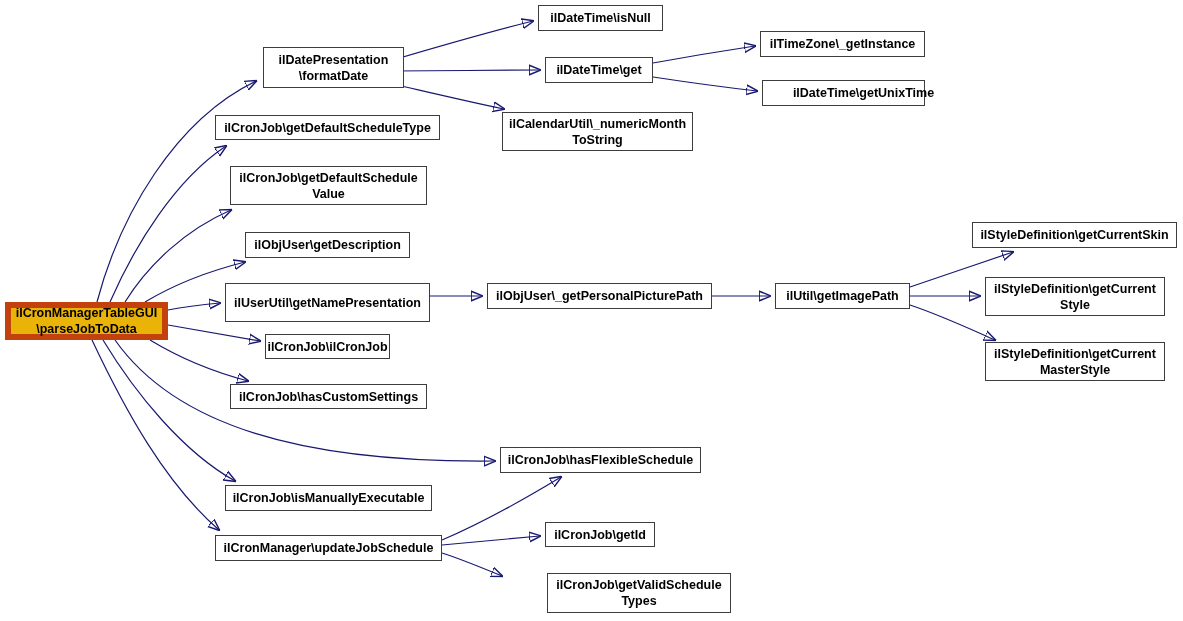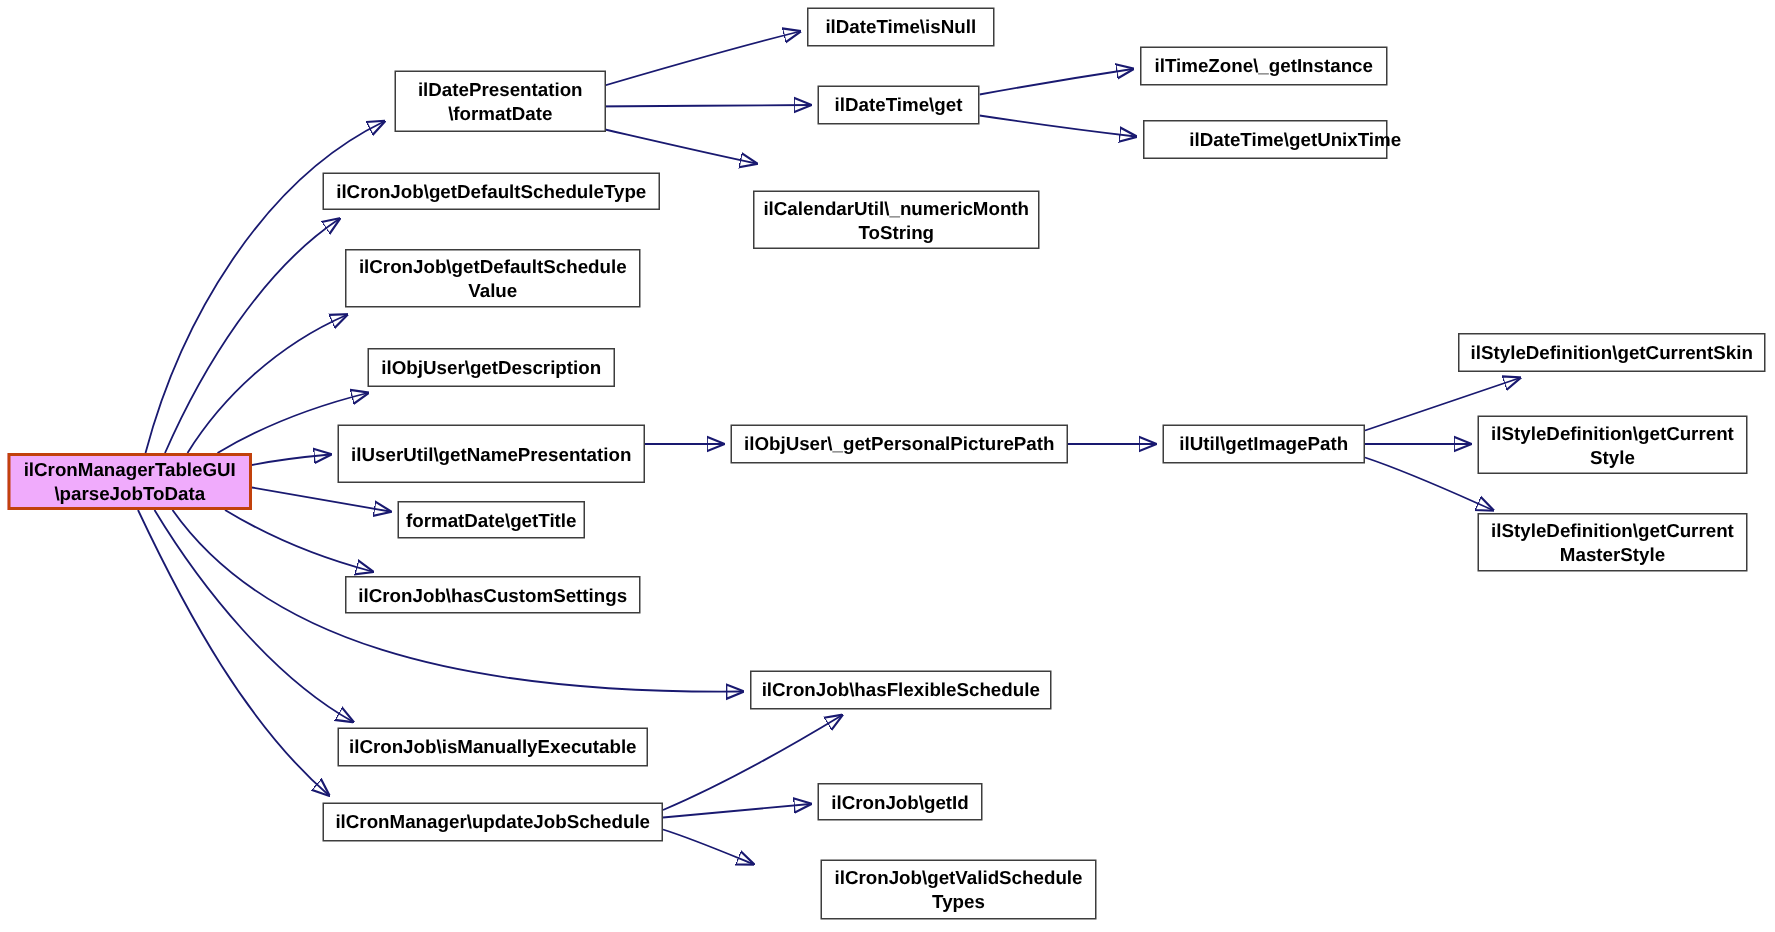--- a/index.html
+++ b/index.html
@@ -10,21 +10,21 @@
   svg.edges { position:absolute; left:0; top:0; width:1183px; height:621px; }
   svg.edges path { fill:none; stroke:#191970; stroke-width:1.2px; }
   .node {
     position:absolute; box-sizing:border-box;
     border:1px solid #3d3d3d; background:#ffffff; color:#000000;
     display:flex; flex-direction:column; align-items:center; justify-content:center;
     font-size:12.5px; line-height:1.28; white-space:nowrap; text-align:center;
     cursor:pointer;
     font-weight:bold;
   }
-  .node.root { background:#f0abfc; border:2px solid #c2410c; cursor:default; }
+  .node.root { background:#eab308; border:6px solid #c2410c; cursor:default; }
 </style>
 </head>
 <body>
 
 <div class="canvas">
   <svg class="edges" viewBox="0 0 1183 621">
     <defs>
       <marker id="arrow" viewBox="0 0 10 10" refX="9" refY="5" markerWidth="10" markerHeight="10" orient="auto-start-reverse">
         <path d="M 0 1 L 10 5 L 0 9 z" fill="#191970" stroke="none"></path>
       </marker>
@@ -71,41 +71,41 @@
         <span>ilCronJob\getDefaultSchedule</span>
         <span>Value</span>
       </div>
       <div class="node" style="left: 245px; top: 232px; width: 165px; height: 26px;">
         <span>ilObjUser\getDescription</span>
       </div>
       <div class="node" style="left: 225px; top: 283px; width: 205px; height: 39px;">
         <span>ilUserUtil\getNamePresentation</span>
       </div>
       <div class="node" style="left: 265px; top: 334px; width: 125px; height: 25px;">
-        <span>formatDate\getTitle</span>
+        <span>ilCronJob\ilCronJob</span>
       </div>
       <div class="node" style="left: 230px; top: 384px; width: 197px; height: 25px;">
         <span>ilCronJob\hasCustomSettings</span>
       </div>
       <div class="node" style="left: 500px; top: 447px; width: 201px; height: 26px;">
         <span>ilCronJob\hasFlexibleSchedule</span>
       </div>
       <div class="node" style="left: 225px; top: 485px; width: 207px; height: 26px;">
         <span>ilCronJob\isManuallyExecutable</span>
       </div>
       <div class="node" style="left: 215px; top: 535px; width: 227px; height: 26px;">
         <span>ilCronManager\updateJobSchedule</span>
       </div>
       <div class="node" style="left: 538px; top: 5px; width: 125px; height: 26px;">
         <span>ilDateTime\isNull</span>
       </div>
       <div class="node" style="left: 545px; top: 57px; width: 108px; height: 26px;">
         <span>ilDateTime\get</span>
       </div>
-      <div class="node" style="left: 502px; top: 127px; width: 191px; height: 39px;">
+      <div class="node" style="left: 502px; top: 112px; width: 191px; height: 39px;">
         <span>ilCalendarUtil\_numericMonth</span>
         <span>ToString</span>
       </div>
       <div class="node" style="left: 760px; top: 31px; width: 165px; height: 26px;">
         <span>ilTimeZone\_getInstance</span>
       </div>
       <div class="node" style="left: 762px; top: 80px; width: 163px; height: 26px; padding-left: 40px;">
         <span>ilDateTime\getUnixTime</span>
       </div>
       <div class="node" style="left: 487px; top: 283px; width: 225px; height: 26px;">

